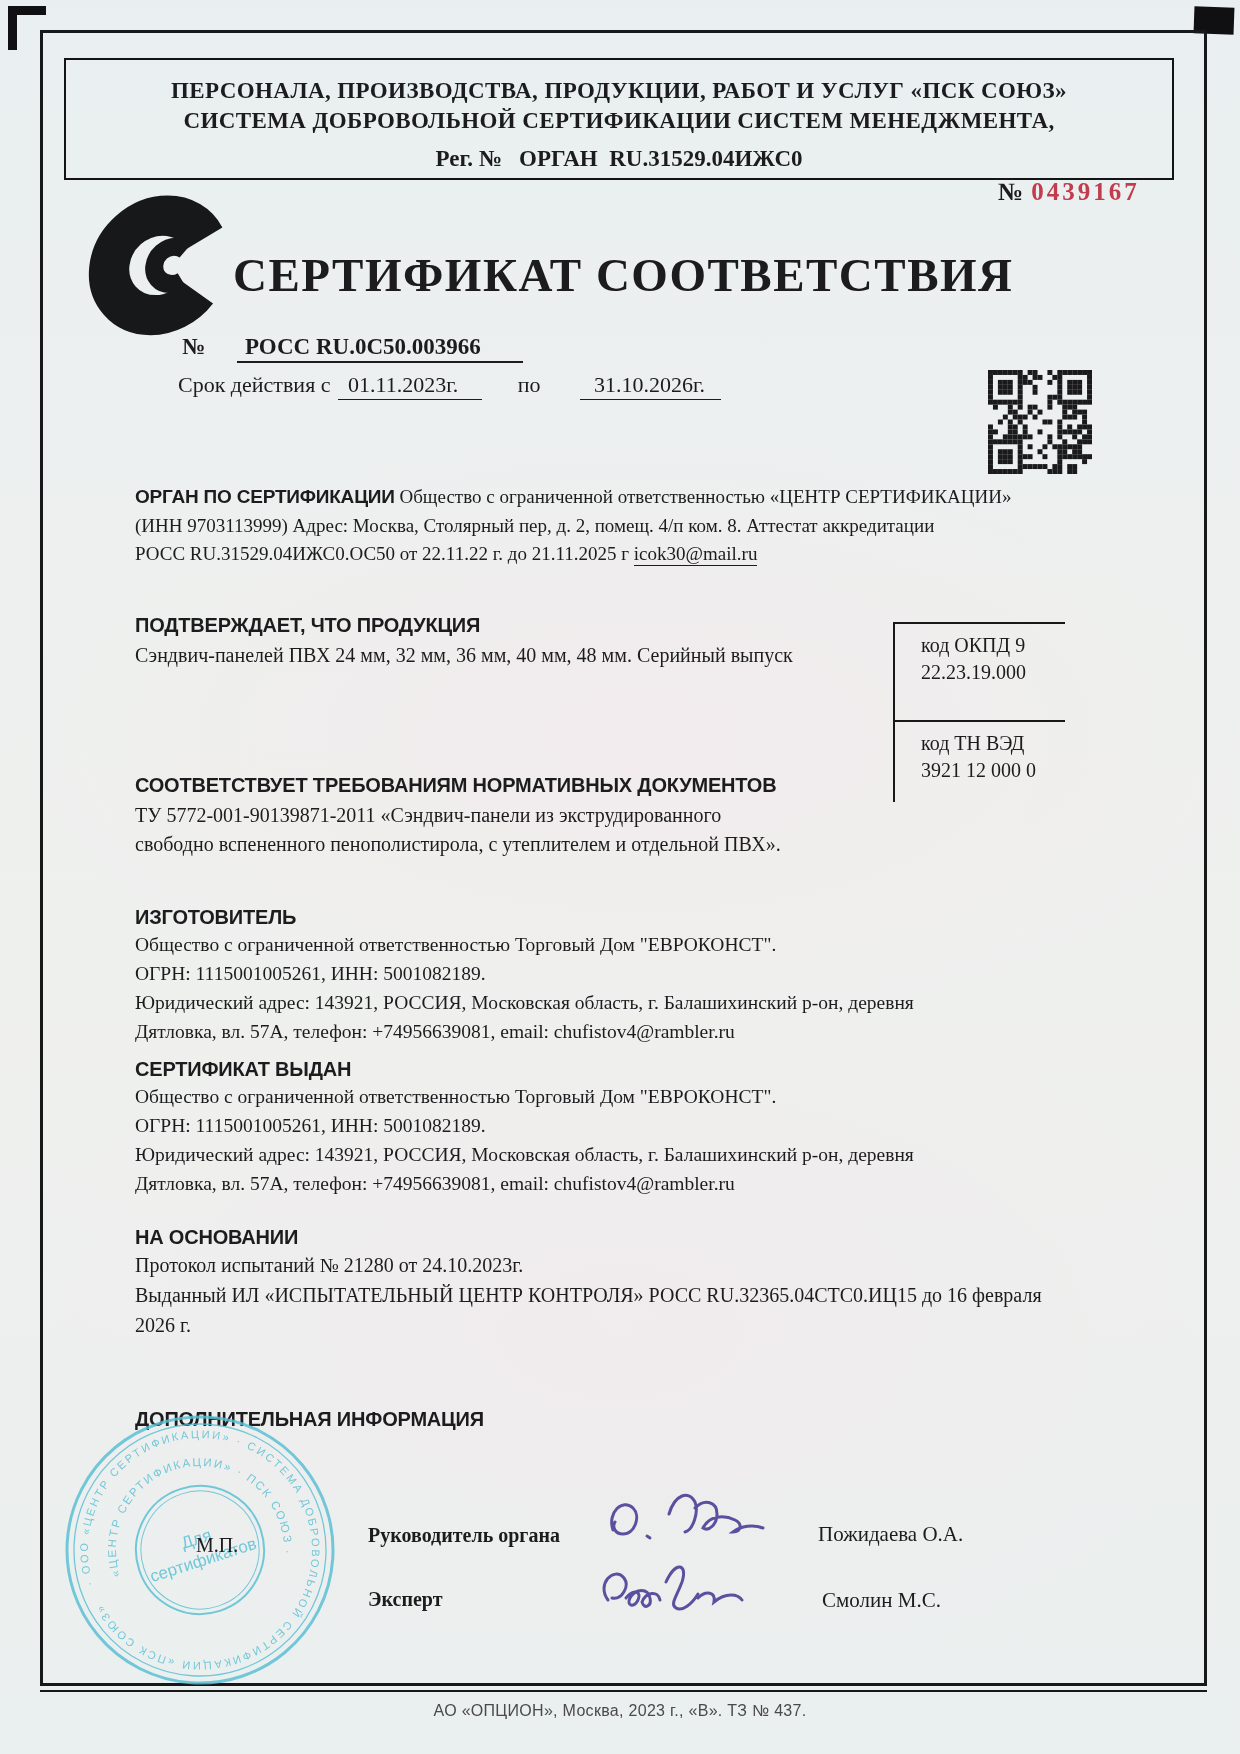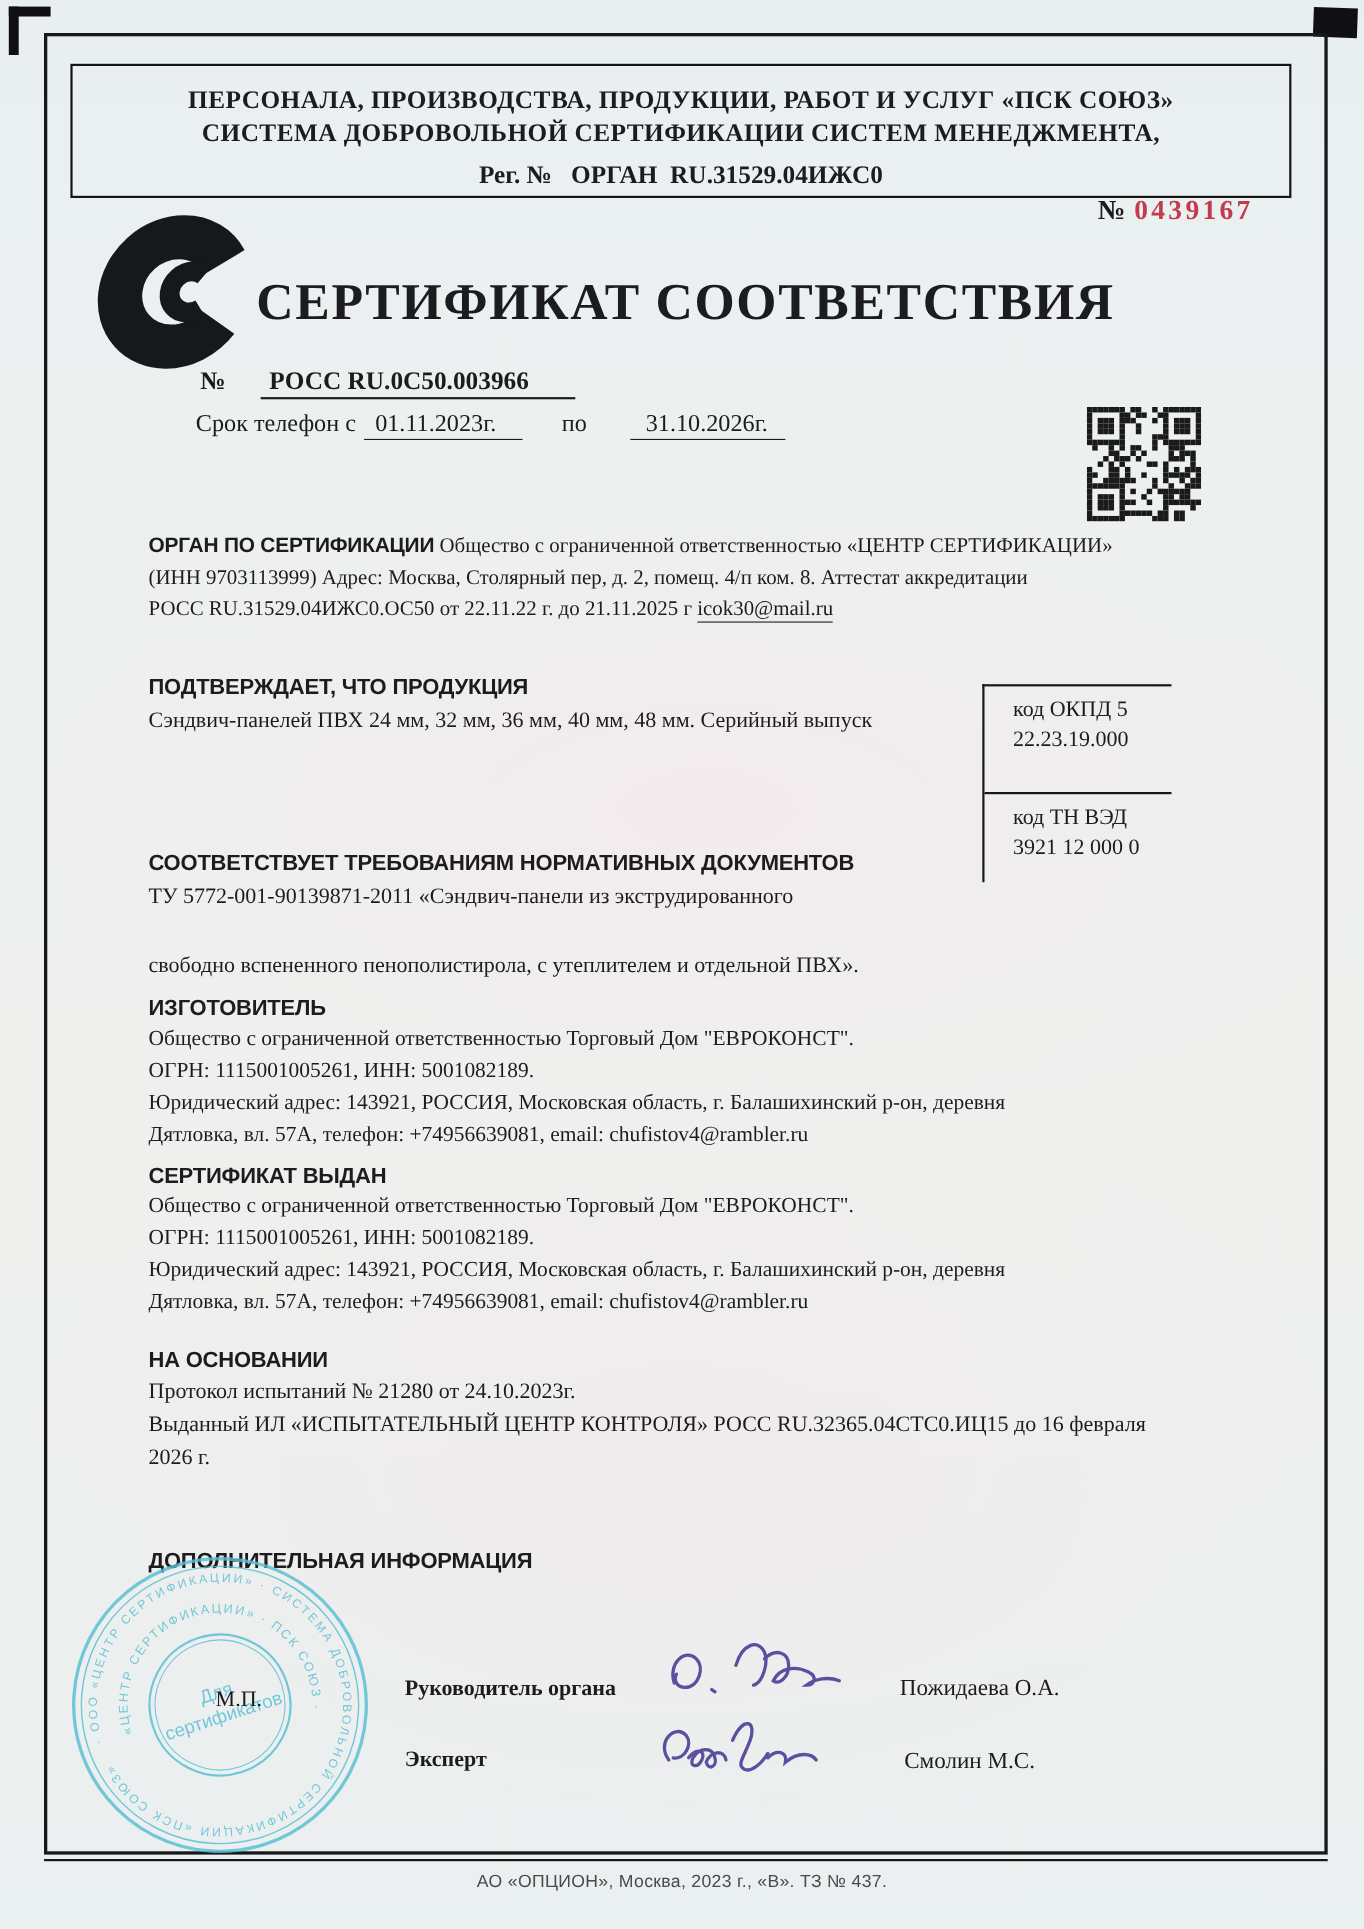--- a/index.html
+++ b/index.html
@@ -47,21 +47,21 @@
   .org .h-sans{font-size:19px;}
   .org .email{border-bottom:1.6px solid #1c1c1e;padding-bottom:1px;}
   .sect-head{font-family:"Liberation Sans",sans-serif;font-weight:bold;font-size:20px;letter-spacing:-0.2px;white-space:nowrap;}
   .product-head{left:135px;top:614px;text-align:center;}
   .product-text{left:135px;top:644px;font-size:20px;}
   .codes-box{left:893px;top:622px;width:172px;height:180px;border-top:2px solid #17181a;border-left:2px solid #17181a;box-sizing:border-box;}
   .codes-box .sec{padding:8px 0 0 26px;font-size:20px;line-height:27px;}
   .codes-box .sec2{border-top:2px solid #17181a;margin-top:34px;padding-top:8px;}
   .compliance-head{left:135px;top:774px;}
   .compliance-l1{left:135px;top:804px;font-size:20px;}
-  .compliance-l2{left:135px;top:833px;font-size:20px;margin-top:34px;}
+  .compliance-l2{left:135px;top:833px;font-size:20px;}
   .mfr-head{left:135px;top:906px;}
   .mfr-lines{left:135px;top:930px;font-size:19.5px;line-height:29px;}
   .issued-head{left:135px;top:1058px;}
   .issued-lines{left:135px;top:1082px;font-size:19.5px;line-height:29px;}
   .basis-head{left:135px;top:1226px;}
   .basis-lines{left:135px;top:1250px;font-size:20px;line-height:30px;}
   .add-head{left:135px;top:1408px;}
   
   .mp{left:196px;top:1534px;font-size:20px;}
   .sig-label-1{left:368px;top:1524px;font-size:20px;font-weight:bold;}
@@ -105,21 +105,21 @@
   </div>
 
   <div class="abs doc-title">СЕРТИФИКАТ СООТВЕТСТВИЯ</div>
 
   <div class="abs cert-no nowrap">
     <span>№</span>
     <span class="val">РОСС RU.0С50.003966</span>
   </div>
 
   <div class="abs validity nowrap">
-    <span>Срок телефон с</span>
+    <span>Срок действия с</span>
     <span class="u1">01.11.2023г.</span>
     <span class="po">по</span>
     <span class="u2">31.10.2026г.</span>
   </div>
 
   <div class="abs qr">
     <svg viewBox="0 0 105 105" width="104" height="104">
         <g fill="#1a1a1c">
           <rect x="0" y="0" width="5" height="5"></rect>
           <rect x="5" y="0" width="5" height="5"></rect>
@@ -353,21 +353,21 @@
     <div class="line"><span class="h-sans">ОРГАН ПО СЕРТИФИКАЦИИ</span><span> Общество с ограниченной ответственностью «ЦЕНТР СЕРТИФИКАЦИИ»</span></div>
     <div class="line">(ИНН 9703113999) Адрес: Москва, Столярный пер, д. 2, помещ. 4/п ком. 8. Аттестат аккредитации</div>
     <div class="line"><span>РОСС RU.31529.04ИЖС0.ОС50 от 22.11.22 г. до 21.11.2025 г </span><span class="email">icok30@mail.ru</span></div>
   </div>
 
   <div class="abs sect-head product-head">ПОДТВЕРЖДАЕТ, ЧТО ПРОДУКЦИЯ</div>
   <div class="abs product-text nowrap">Сэндвич-панелей ПВХ 24 мм, 32 мм, 36 мм, 40 мм, 48 мм. Серийный выпуск</div>
 
   <div class="abs codes-box">
     <div class="sec">
-      <div>код ОКПД 5</div>
+      <div>код ОКПД 9</div>
       <div>22.23.19.000</div>
     </div>
     <div class="sec sec2">
       <div>код ТН ВЭД</div>
       <div>3921 12 000 0</div>
     </div>
   </div>
 
   <div class="abs sect-head compliance-head">СООТВЕТСТВУЕТ ТРЕБОВАНИЯМ НОРМАТИВНЫХ ДОКУМЕНТОВ</div>
   <div class="abs compliance-l1 nowrap">ТУ 5772-001-90139871-2011 «Сэндвич-панели из экструдированного</div>

